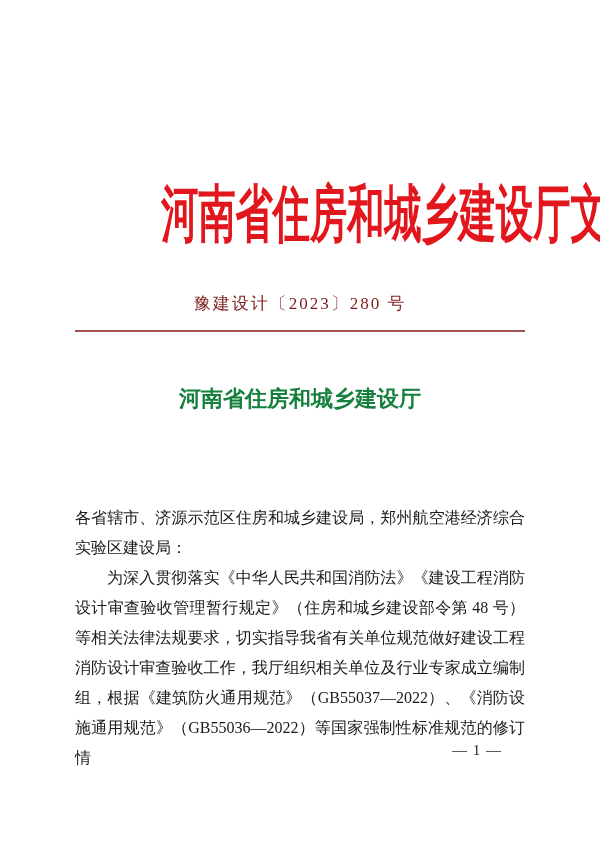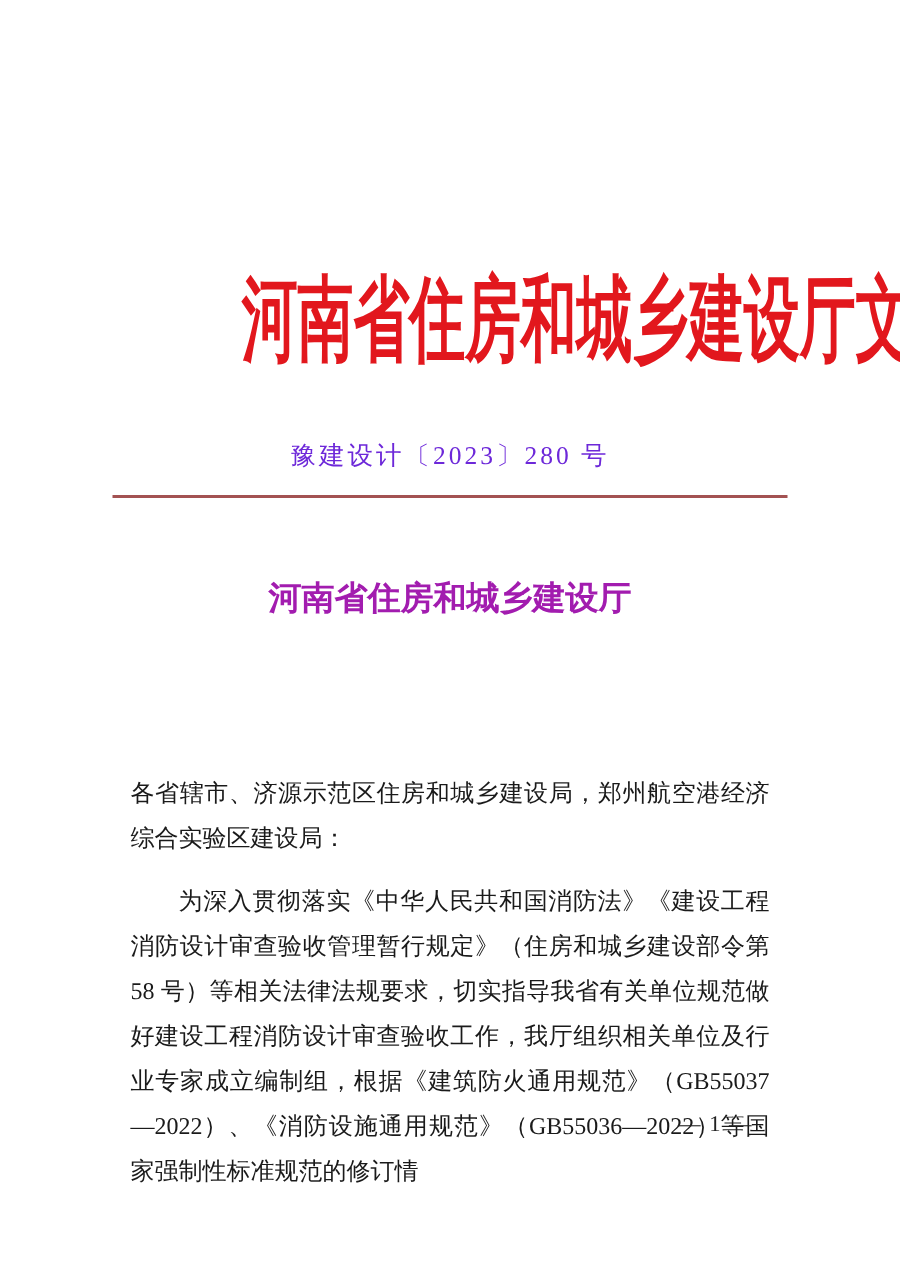--- a/index.html
+++ b/index.html
@@ -38,57 +38,57 @@
   
   .doc-number {
     position: absolute;
     top: 292px;
     left: 0;
     width: 600px;
     text-align: center;
     font-size: 17px;
     line-height: 24px;
     letter-spacing: 2px;
-    color: #6d28d9;
+    color: #7f1d1d;
   }
   
   .divider {
     position: absolute;
     top: 330px;
     left: 75px;
     width: 450px;
     height: 2px;
     background: #a35252;
   }
   
   .title-block {
     position: absolute;
     top: 382px;
     left: 50px;
     width: 500px;
     text-align: center;
     font-size: 22px;
     font-weight: bold;
     line-height: 34px;
-    color: #a21caf;
+    color: #15803d;
   }
   
   .body-text {
     position: absolute;
     top: 503px;
     left: 75px;
     width: 450px;
     font-size: 16px;
     line-height: 30px;
     text-align: justify;
     text-justify: inter-ideograph;
     color: #1a1a1a;
   }
   .body-text p {
-    margin: 12px;
+    margin: 0;
   }
   .para-indent {
     text-indent: 2em;
   }
   
   .page-number {
     position: absolute;
     top: 740px;
     right: 98px;
     font-size: 15px;
@@ -109,18 +109,18 @@
   <div class="doc-number">豫建设计〔2023〕280 号</div>
 
   <div class="divider"></div>
 
   <div class="title-block">
     <div>河南省住房和城乡建设厅</div>
   </div>
 
   <div class="body-text">
     <p class="salutation">各省辖市、济源示范区住房和城乡建设局，郑州航空港经济综合实验区建设局：</p>
-    <p class="para-indent">为深入贯彻落实《中华人民共和国消防法》《建设工程消防设计审查验收管理暂行规定》（住房和城乡建设部令第 58 号）等相关法律法规要求，切实指导我省有关单位规范做好建设工程消防设计审查验收工作，我厅组织相关单位及行业专家成立编制组，根据《建筑防火通用规范》（GB55037—2022）、《消防设施通用规范》（GB55036—2022）等国家强制性标准规范的修订情</p>
+    <p class="para-indent">为深入贯彻落实《中华人民共和国消防法》《建设工程消防设计审查验收管理暂行规定》（住房和城乡建设部令第 48 号）等相关法律法规要求，切实指导我省有关单位规范做好建设工程消防设计审查验收工作，我厅组织相关单位及行业专家成立编制组，根据《建筑防火通用规范》（GB55037—2022）、《消防设施通用规范》（GB55036—2022）等国家强制性标准规范的修订情</p>
   </div>
 
   <div class="page-number">— 1 —</div>
 
 </div>
 
 </body></html>

